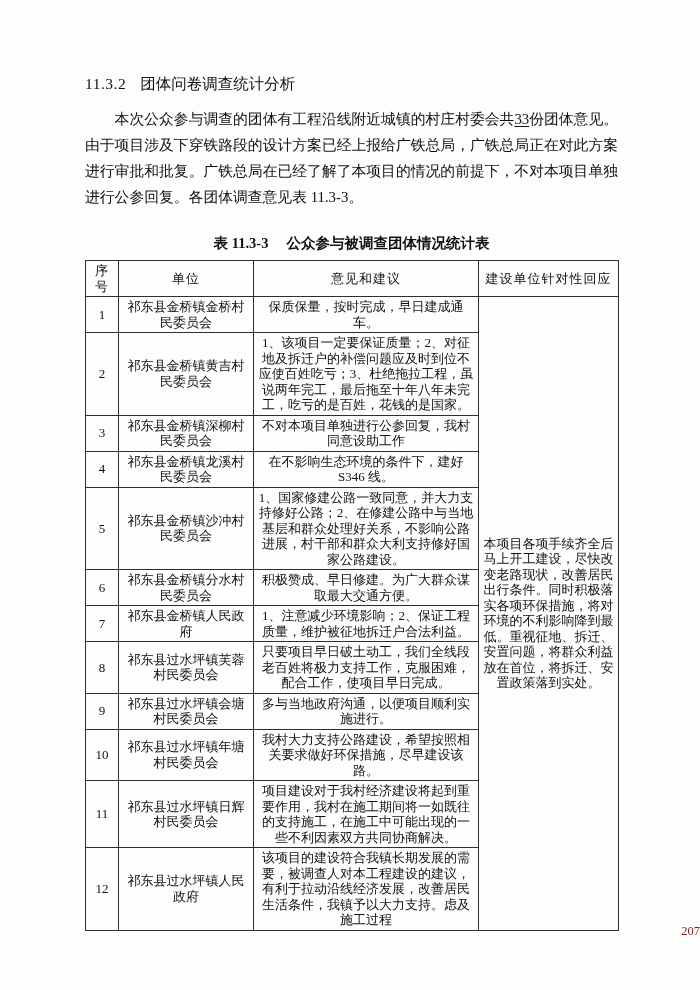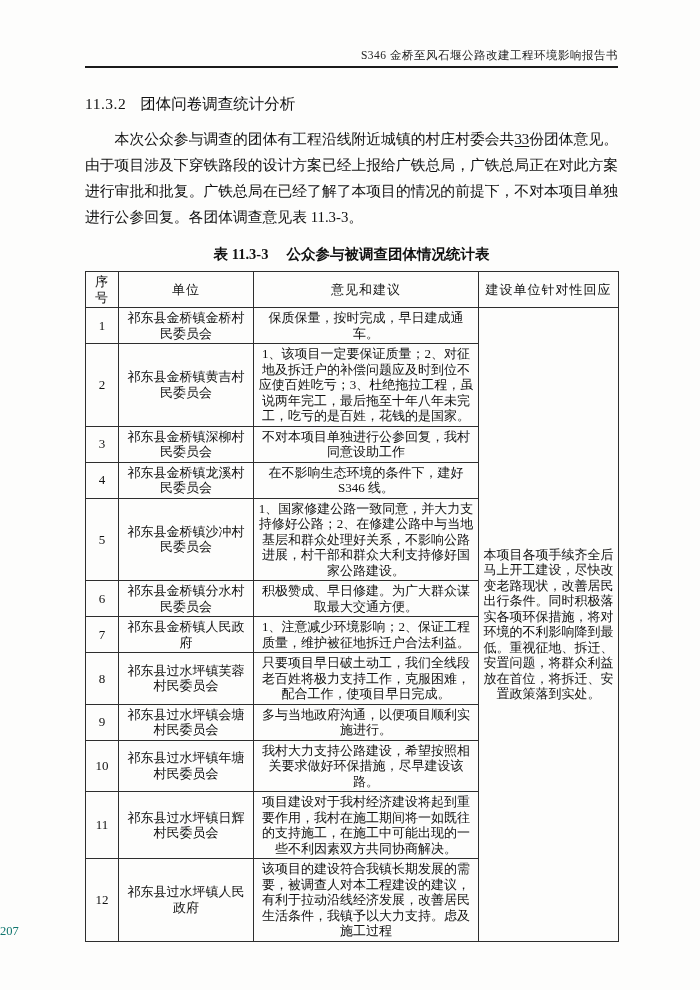--- a/index.html
+++ b/index.html
@@ -40,21 +40,21 @@
   }
   .para .u { text-decoration: underline; text-underline-offset: 2px; }
   .section-heading {
     margin-top: 24px;
     font-size: 15.5px;
     line-height: 24px;
     color: #111;
   }
   .section-heading .sec-no { margin-right: 14px; letter-spacing: 0.5px; }
   .table-caption {
-    margin-top: 15px;
+    margin-top: 24px;
     margin-bottom: 7px;
     text-align: center;
     font-weight: bold;
     font-size: 14.5px;
     color: #111;
   }
   .table-caption .cap-label { margin-right: 18px; }
   
   table.group-table {
     width: 533px;
@@ -80,34 +80,31 @@
     letter-spacing: 1px;
   }
   td.c-no { font-family: "Liberation Serif", "DejaVu Serif", serif; }
   td.c-op { padding: 2px 4px; }
   td.c-resp { vertical-align: middle; }
   .page-number {
     position: absolute;
     left: 0;
     right: 0;
     top: 924px;
-    text-align: left;
+    text-align: right;
     font-size: 12.5px;
-    color: #0f766e;
+    color: #7f1d1d;
   }
 </style>
 </head>
 <body>
 
 <div class="page">
   <div class="content">
 
-    <div class="running-header">
-      <span>S346 金桥至风石堰公路改建工程环境影响报告书</span>
-    </div>
 
 
     <div class="section-heading">
       <span class="sec-no">11.3.2</span><span>团体问卷调查统计分析</span>
     </div>
 
     <p class="para">
       <span>本次公众参与调查的团体有工程沿线附近城镇的村庄村委会共</span><span class="u">33</span><span>份团体意见。由于项目涉及下穿铁路段的设计方案已经上报给广铁总局，广铁总局正在对此方案进行审批和批复。广铁总局在已经了解了本项目的情况的前提下，不对本项目单独进行公参回复。各团体调查意见表 11.3-3。</span>
     </p>
 

